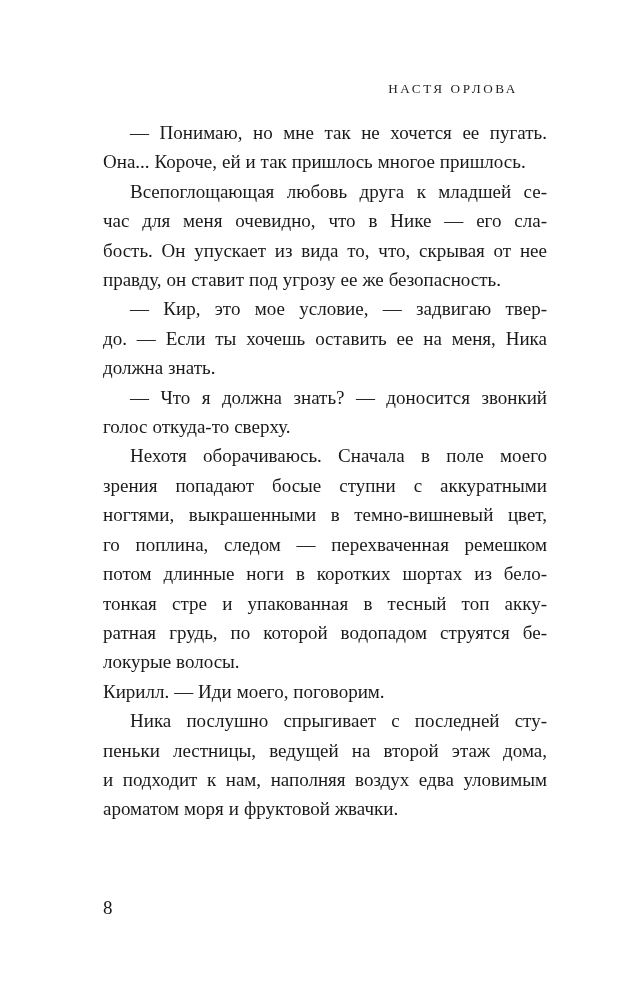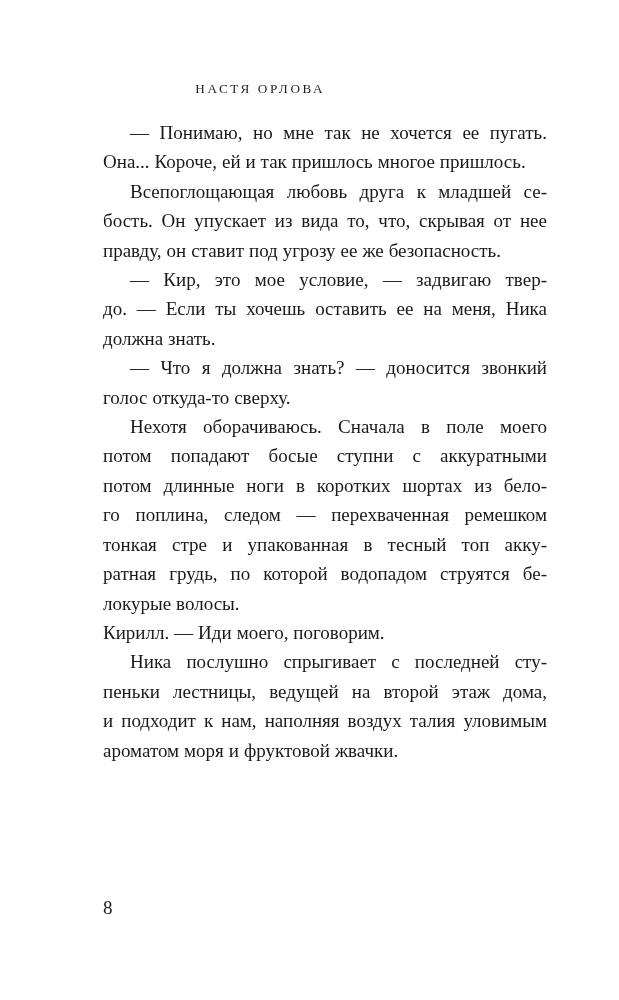--- a/index.html
+++ b/index.html
@@ -24,21 +24,21 @@
     box-sizing: border-box;
     background: #ffffff;
   }
 
   
   .running-head {
     position: absolute;
     top: 82px;
     left: 0;
     width: 518px;
-    text-align: center;
+    text-align: right;
     font-size: 13.2px;
     letter-spacing: 2.6px;
     text-indent: 2.6px;
     color: #1f1f1f;
     line-height: 1;
     white-space: nowrap;
   }
 
   
   .text-block {
@@ -92,47 +92,49 @@
 
   <div class="running-head">НАСТЯ ОРЛОВА</div>
 
   <div class="text-block">
       <p class="para">
         <span class="ln first">— Понимаю, но мне так не хочется ее пугать.</span>
         <span class="ln last">Она... Короче, ей и так пришлось многое пришлось.</span>
       </p>
       <p class="para">
         <span class="ln first">Всепоглощающая любовь друга к младшей се-</span>
+        <span class="ln">час для меня очевидно, что в Нике — его сла-</span>
         <span class="ln">бость. Он упускает из вида то, что, скрывая от нее</span>
         <span class="ln last">правду, он ставит под угрозу ее же безопасность.</span>
       </p>
       <p class="para">
         <span class="ln first">— Кир, это мое условие, — задвигаю твер-</span>
         <span class="ln">до. — Если ты хочешь оставить ее на меня, Ника</span>
         <span class="ln last">должна знать.</span>
       </p>
       <p class="para">
         <span class="ln first">— Что я должна знать? — доносится звонкий</span>
         <span class="ln last">голос откуда-то сверху.</span>
       </p>
       <p class="para">
         <span class="ln first">Нехотя оборачиваюсь. Сначала в поле моего</span>
-        <span class="ln">потом попадают босые ступни с аккуратными</span>
+        <span class="ln">зрения попадают босые ступни с аккуратными</span>
+        <span class="ln">ногтями, выкрашенными в темно-вишневый цвет,</span>
+        <span class="ln">го поплина, следом — перехваченная ремешком</span>
         <span class="ln">потом длинные ноги в коротких шортах из бело-</span>
-        <span class="ln">го поплина, следом — перехваченная ремешком</span>
         <span class="ln">тонкая стре и упакованная в тесный топ акку-</span>
         <span class="ln">ратная грудь, по которой водопадом струятся бе-</span>
         <span class="ln last">локурые волосы.</span>
       </p>
       <p class="para">
         <span class="ln last">Кирилл. — Иди моего, поговорим.</span>
       </p>
       <p class="para">
         <span class="ln first">Ника послушно спрыгивает с последней сту-</span>
         <span class="ln">пеньки лестницы, ведущей на второй этаж дома,</span>
-        <span class="ln">и подходит к нам, наполняя воздух талия уловимым</span>
+        <span class="ln">и подходит к нам, наполняя воздух едва уловимым</span>
         <span class="ln last">ароматом моря и фруктовой жвачки.</span>
       </p>
     </div>
 
   <div class="folio">8</div>
 
 </div>
 
 </body></html>

